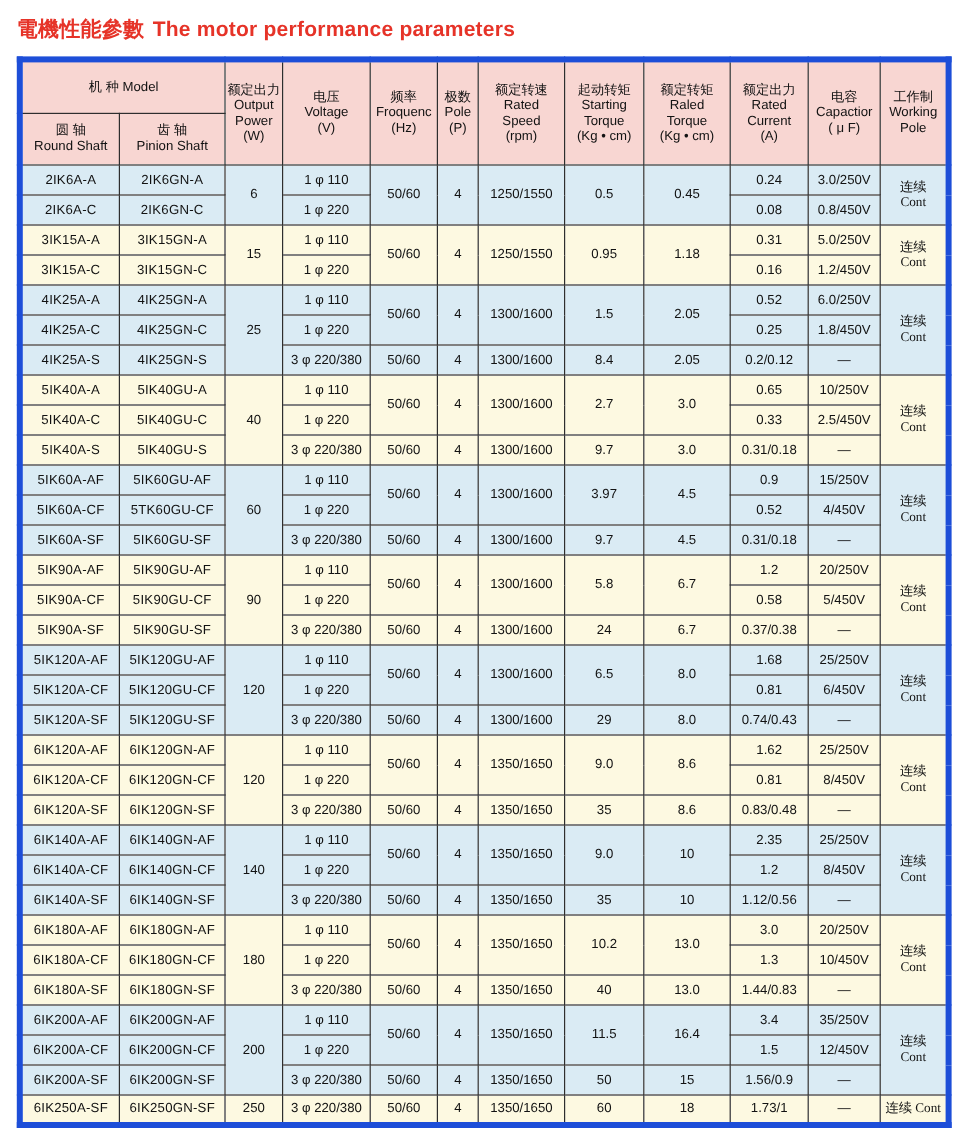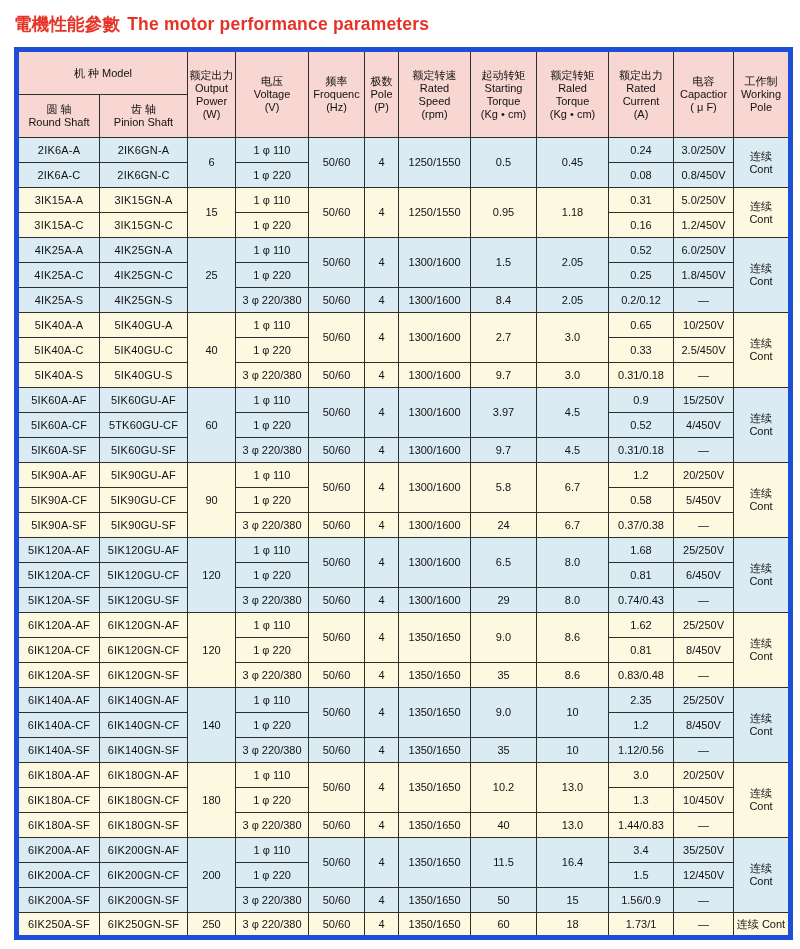--- a/index.html
+++ b/index.html
@@ -22,21 +22,21 @@
     border:1px solid #2e2e2e;text-align:center;vertical-align:middle;
     padding:0;font-size:11px;color:#121212;line-height:13px;overflow:hidden;
   }
   thead th{
     background:#f8d6d2;font-weight:normal;height:42px;
   }
   thead .hl{display:block;}
   tbody tr{height:25px;}
   tr.row-blue td{background:#daebf4;}
   tr.row-cream td{background:#fdf9e1;}
-  .duty-line{display:block;}
+  .duty-line{display:block;font-family:Liberation Serif, serif;}
   td.c-model{letter-spacing:0.2px;}
 </style>
 </head>
 <body>
 
 <div class="page">
   <div class="title">
     <span class="zh">電機性能參數</span><span class="en">The motor performance parameters</span>
   </div>
 

